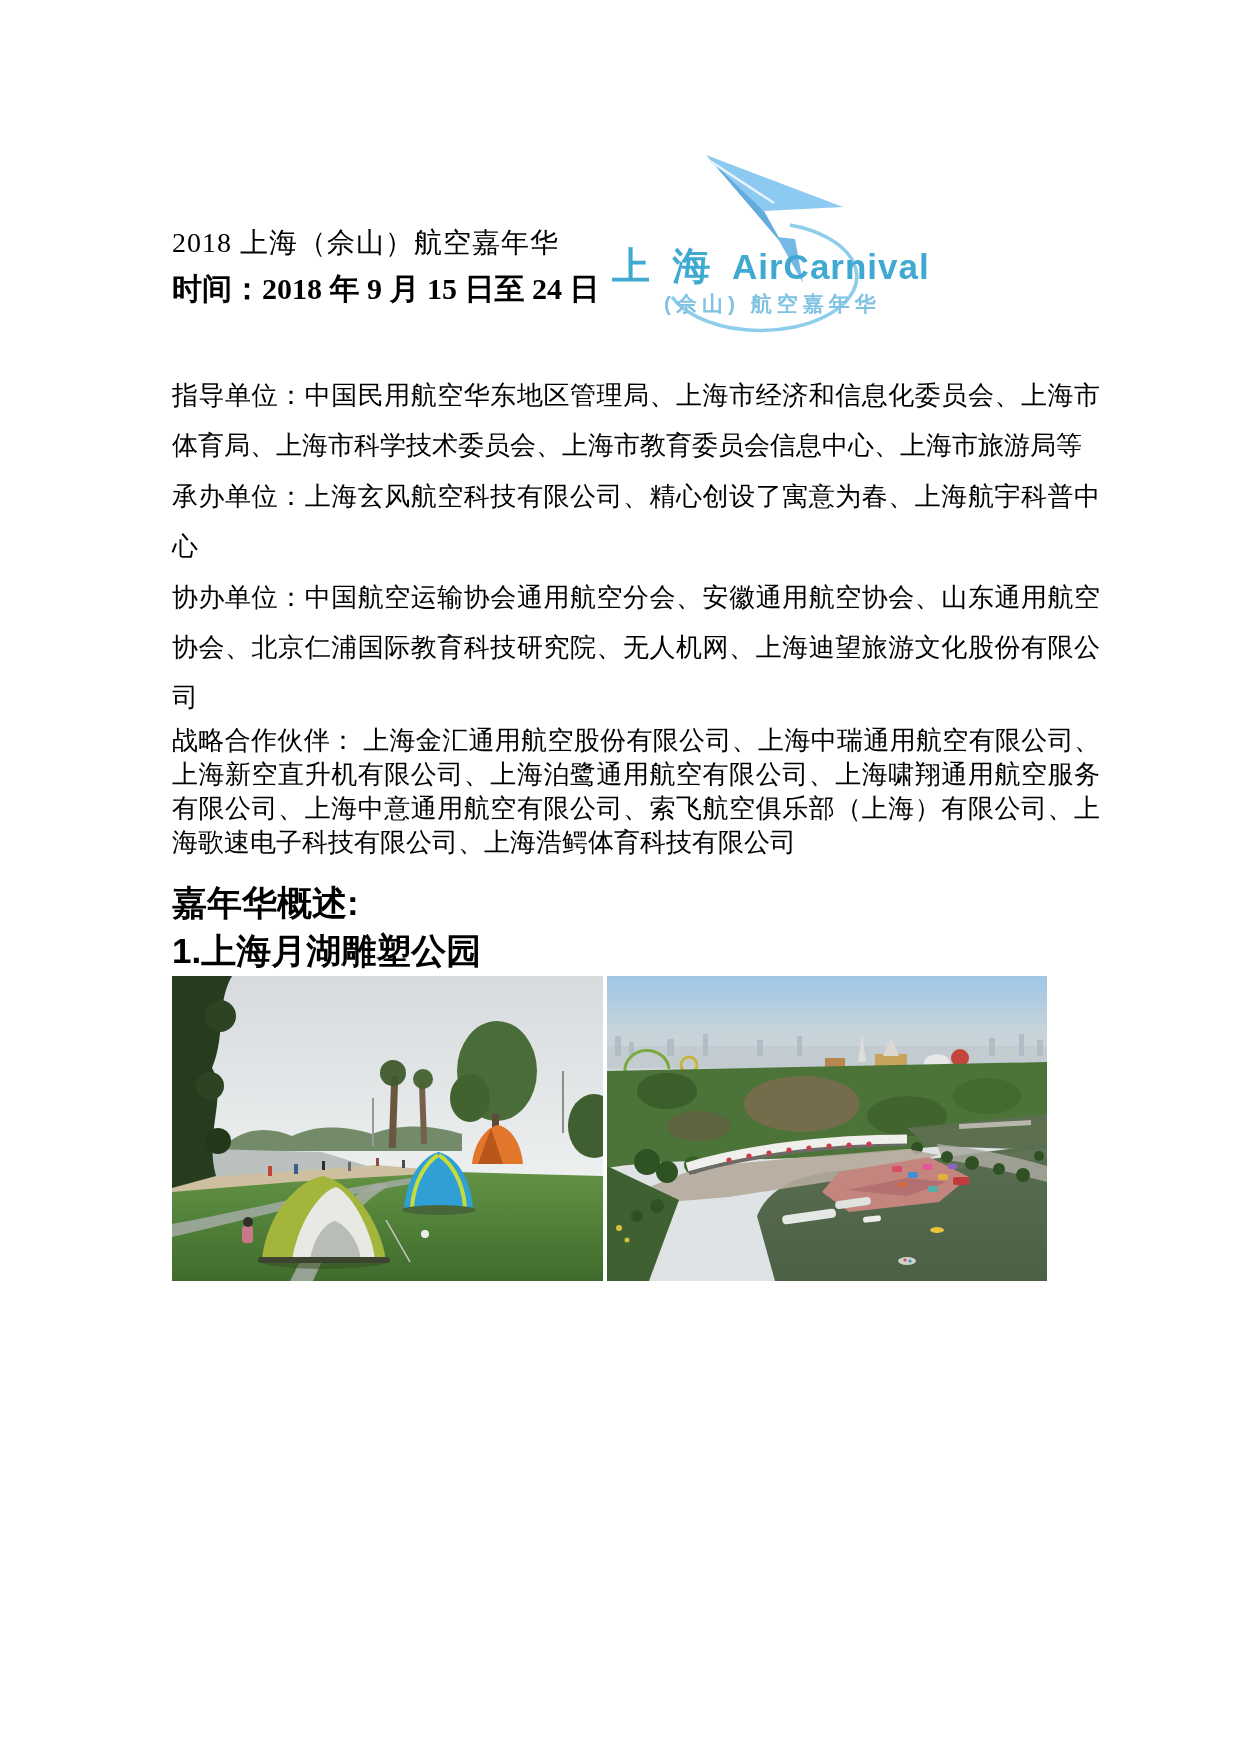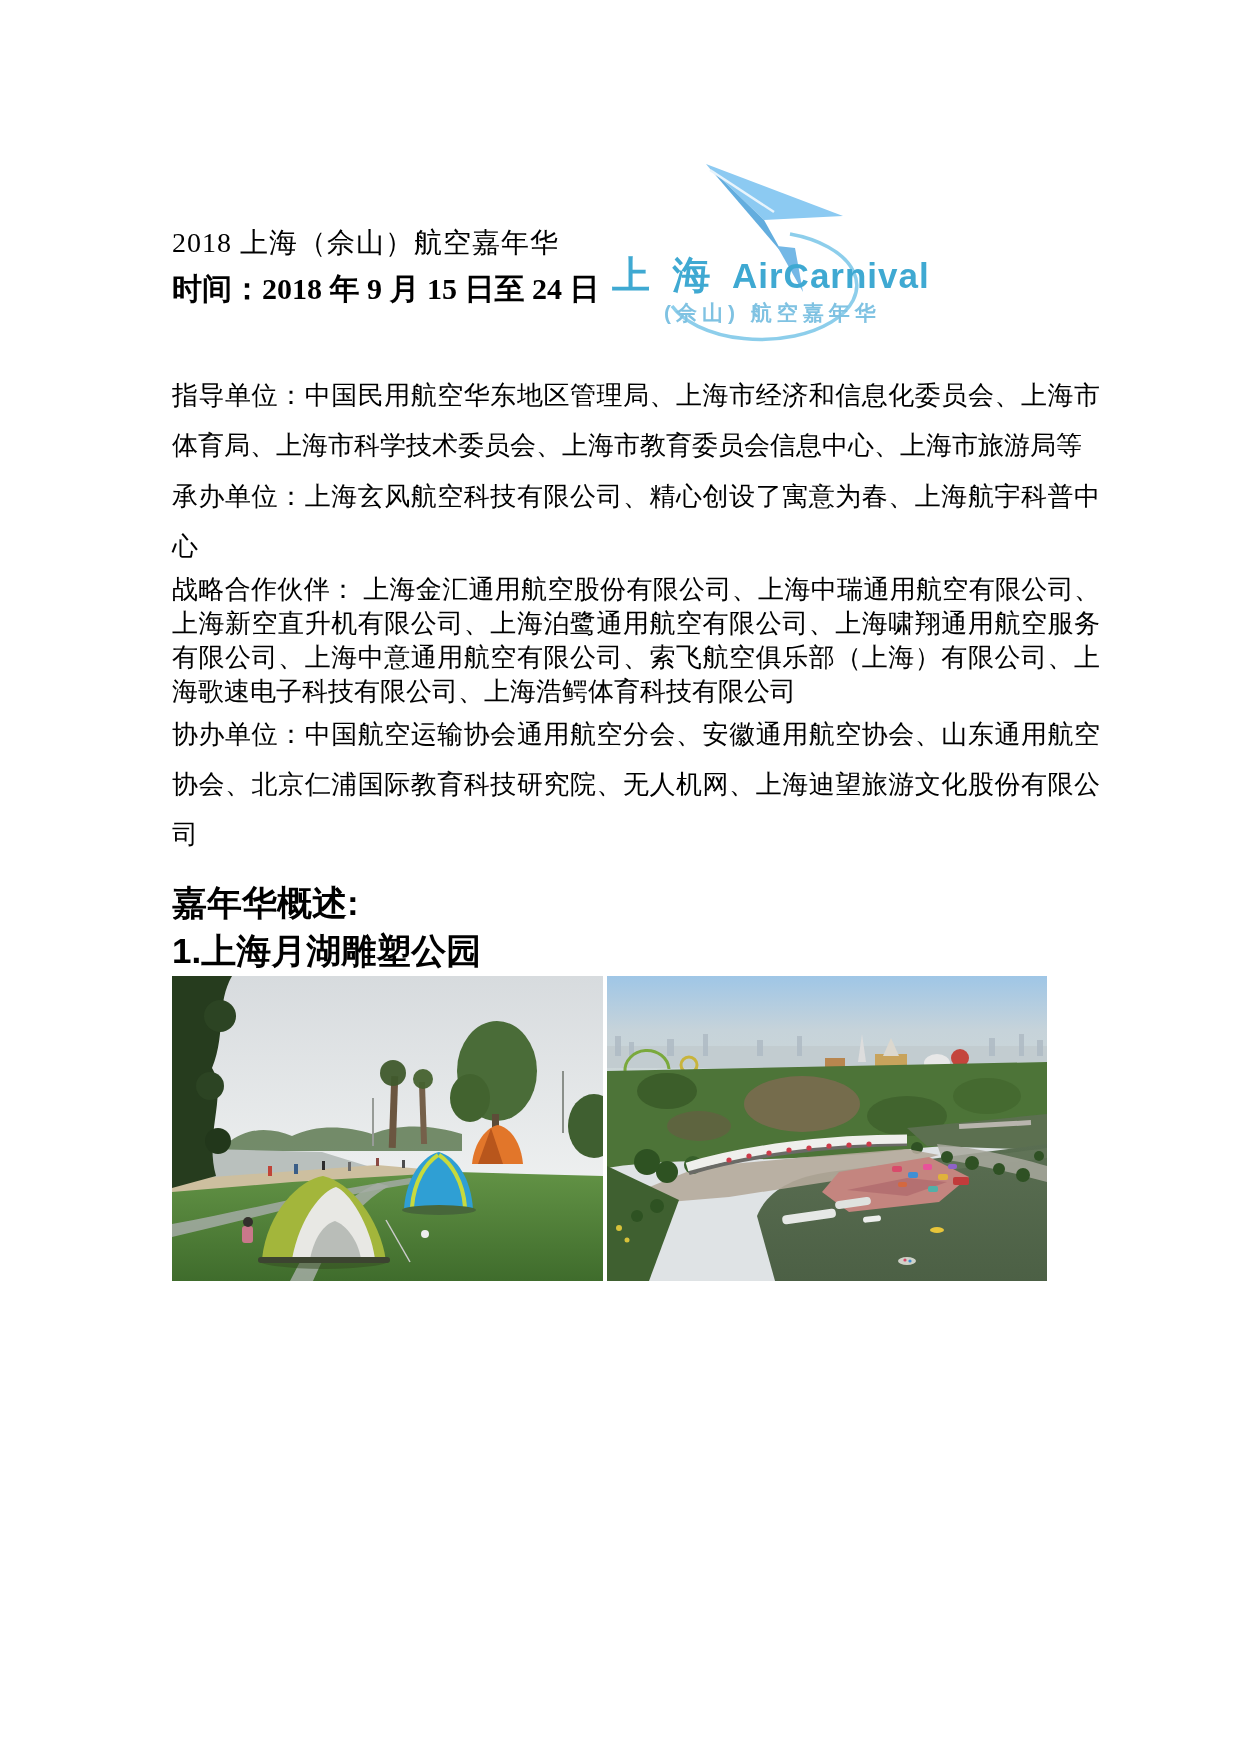--- a/index.html
+++ b/index.html
@@ -19,21 +19,21 @@
   .first-org { margin-top:64px; }
   .heading {
     margin:0; font-family:"Liberation Sans","DejaVu Sans",sans-serif;
     font-weight:bold; font-size:35px; line-height:34px;
   }
   #overview-heading { margin-top:26px; }
   #section-title   { margin-top:14px; }
   .body-para { margin:12px 0 0 0; font-size:26px; line-height:48px; text-align:justify; }
   .photos { margin-top:8px; display:flex; gap:4px; }
   .photo { display:block; background:#dfe3e5; }
-  .logo { position:absolute; left:606px; top:148px; width:326px; height:196px; }
+  .logo { position:absolute; left:606px; top:139px; width:326px; height:196px; }
   .logo svg { display:block; }
 </style>
 </head>
 <body>
 
 <div class="page">
 
   <div class="logo">
     <svg width="326" height="196" viewBox="0 0 326 196">
 
@@ -55,23 +55,23 @@
   <div class="content">
 
     <h1 class="doc-title">2018 上海（佘山）航空嘉年华</h1>
     <p class="doc-meta first">时间：2018 年 9 月 15 日至 24 日</p>
 
     <p class="org wide first-org"><span class="label">指导单位：</span><span>中国民用航空华东地区管理局、上海市经济和信息化委员会、上海市体育局、上海市科学技术委员会、上海市教育委员会信息中心、上海市旅游局等</span></p>
 
 
     <p class="org wide"><span class="label">承办单位：</span><span>上海玄风航空科技有限公司、精心创设了寓意为春、上海航宇科普中心</span></p>
 
+    <p class="org wide"><span class="label">协办单位：</span><span>中国航空运输协会通用航空分会、安徽通用航空协会、山东通用航空协会、北京仁浦国际教育科技研究院、无人机网、上海迪望旅游文化股份有限公司</span></p>
+
     <p class="org tight"><span class="label">战略合作伙伴：</span><span> 上海金汇通用航空股份有限公司、上海中瑞通用航空有限公司、上海新空直升机有限公司、上海泊鹭通用航空有限公司、上海啸翔通用航空服务有限公司、上海中意通用航空有限公司、索飞航空俱乐部（上海）有限公司、上海歌速电子科技有限公司、上海浩鳄体育科技有限公司</span></p>
-
-    <p class="org wide"><span class="label">协办单位：</span><span>中国航空运输协会通用航空分会、安徽通用航空协会、山东通用航空协会、北京仁浦国际教育科技研究院、无人机网、上海迪望旅游文化股份有限公司</span></p>
 
     <h2 class="heading" id="overview-heading">嘉年华概述:</h2>
 
     <h3 class="heading" id="section-title">1.上海月湖雕塑公园</h3>
 
 
     <div class="photos">
 
       <svg class="photo" width="431" height="305" viewBox="0 0 431 305">
         <defs>

